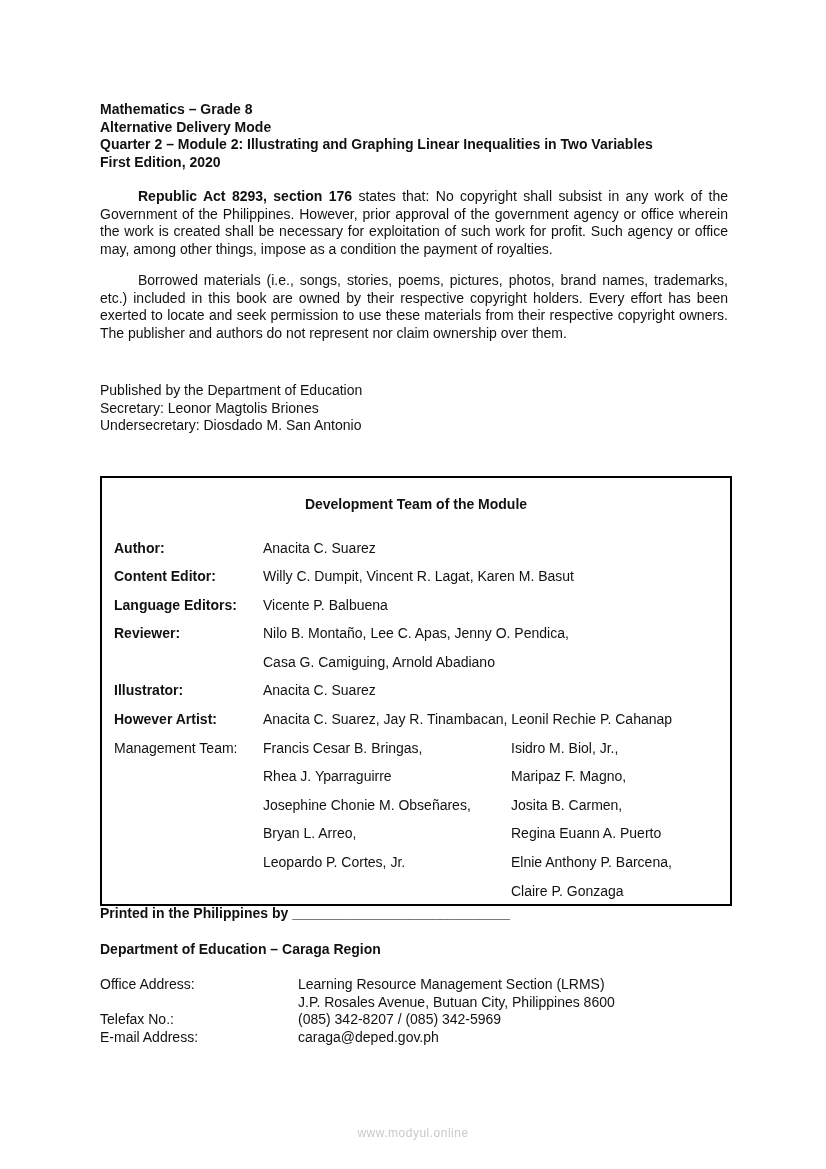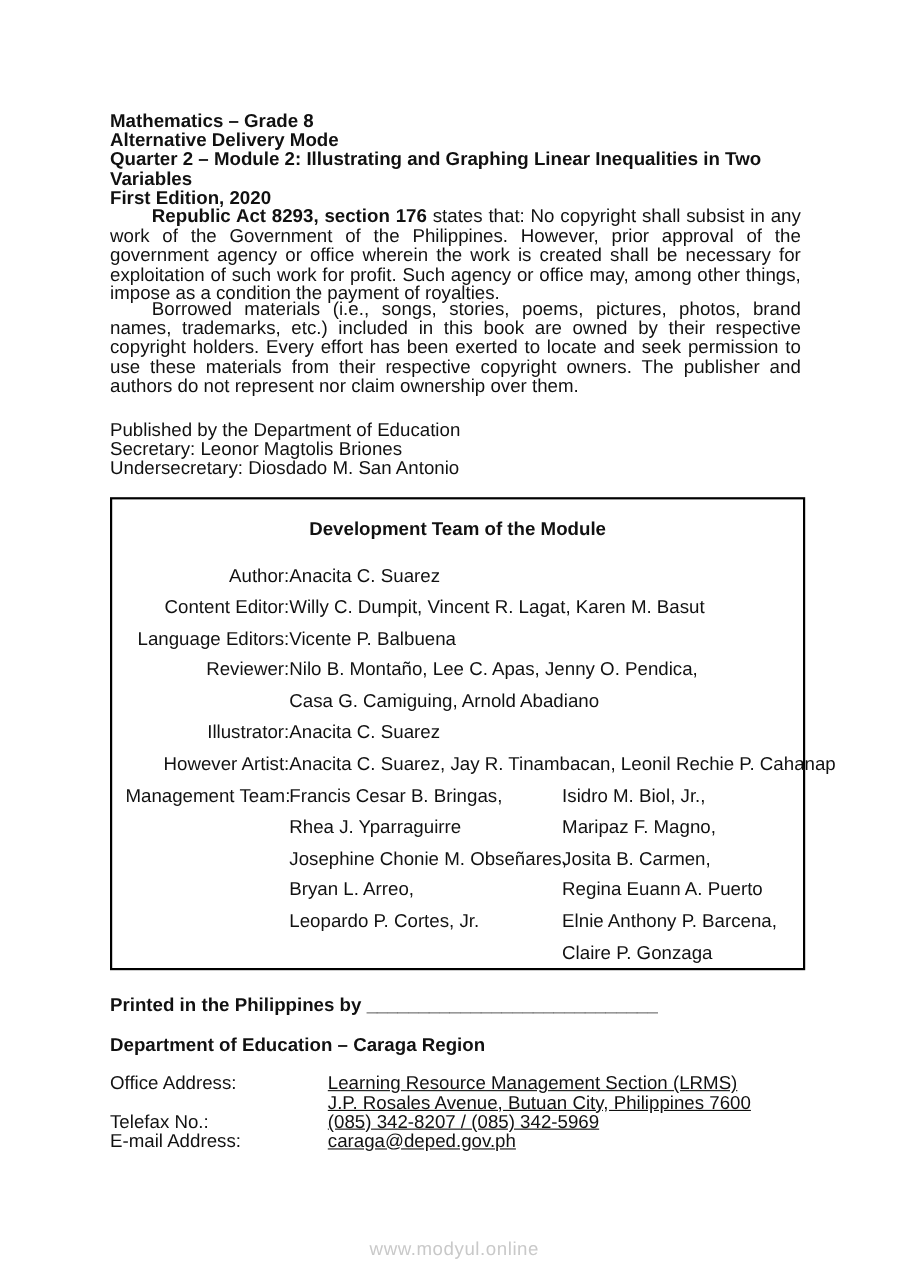--- a/index.html
+++ b/index.html
@@ -6,59 +6,59 @@
   body {
     width: 826px; height: 1169px;
     background: #ffffff;
     font-family: "Liberation Sans", sans-serif;
     color: #111111;
     position: relative;
     overflow: hidden;
   }
   .abs { position: absolute; }
   .content-col { left: 100px; width: 628px; }
-  .fs { font-size: 17px; line-height: 17.5px; }
+  .fs { font-size: 14px; line-height: 17.5px; }
 
   .header-block { top: 101px; font-weight: bold; }
   .para { text-align: justify; text-indent: 38px; }
   .para-1 { top: 188px; }
   .para-2 { top: 272px; }
   .para .lead { font-weight: bold; }
   .publisher-block { top: 382px; }
 
   .dev-box {
-    top: 452px;
+    top: 476px;
     border: 2px solid #000000;
     height: 426px;
     box-sizing: content-box;
   }
   .dev-box-title {
     margin-top: 18px;
     text-align: center;
     font-weight: bold;
   }
   .dev-rows { margin-top: 20px; padding-left: 12px; padding-right: 6px; }
   .dev-row { display: grid; grid-template-columns: 149px 1fr; }
-  .dev-row .label { font-weight: normal; text-align: right; }
+  .dev-row .label { font-weight: bold; }
   .dev-line { line-height: 28.6px; height: 28.6px; white-space: nowrap; }
   .mgmt-row { display: grid; grid-template-columns: 149px 248px 1fr; }
 
   .printed-block { top: 905px; font-weight: bold; white-space: nowrap; }
   .dept-block { top: 941px; font-weight: bold; }
 
   .contacts-block { top: 976px; }
   .contact-row { display: grid; grid-template-columns: 198px 1fr; }
-  .contact-row .cvals div { line-height: 17.5px; text-decoration: underline; }
+  .contact-row .cvals div { line-height: 17.5px; }
   .contact-row .clabel { line-height: 17.5px; }
 
   .watermark {
     top: 1126px; left: 0; width: 826px;
     text-align: center;
     color: #c9c9c9;
-    font-size: 17px;
+    font-size: 12px;
     letter-spacing: 0.5px;
   }
 </style>
 </head>
 <body>
 
 <div class="abs content-col header-block fs">
   <div>Mathematics – Grade 8</div>
   <div>Alternative Delivery Mode</div>
   <div>Quarter 2 – Module 2: Illustrating and Graphing Linear Inequalities in Two Variables</div>
@@ -152,21 +152,21 @@
   <span>Printed in the Philippines by </span><span>____________________________</span>
 </div>
 
 <div class="abs content-col dept-block fs">Department of Education – Caraga Region</div>
 
 <div class="abs content-col contacts-block fs">
   <div class="contact-row">
     <div class="clabel">Office Address:</div>
     <div class="cvals">
       <div>Learning Resource Management Section (LRMS)</div>
-      <div>J.P. Rosales Avenue, Butuan City, Philippines 7600</div>
+      <div>J.P. Rosales Avenue, Butuan City, Philippines 8600</div>
     </div>
   </div>
   <div class="contact-row">
     <div class="clabel">Telefax No.:</div>
     <div class="cvals">
       <div>(085) 342-8207 / (085) 342-5969</div>
     </div>
   </div>
   <div class="contact-row">
     <div class="clabel">E-mail Address:</div>

